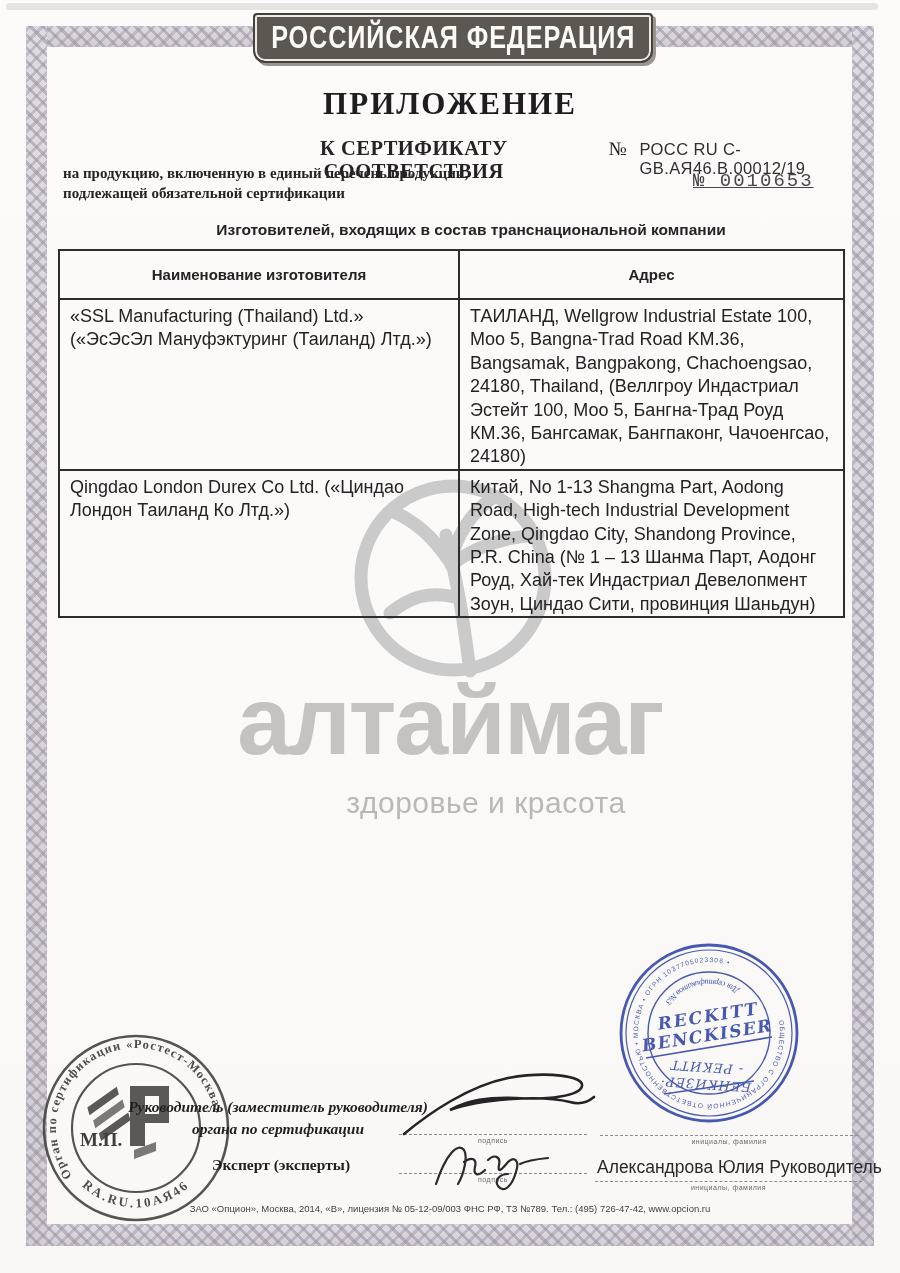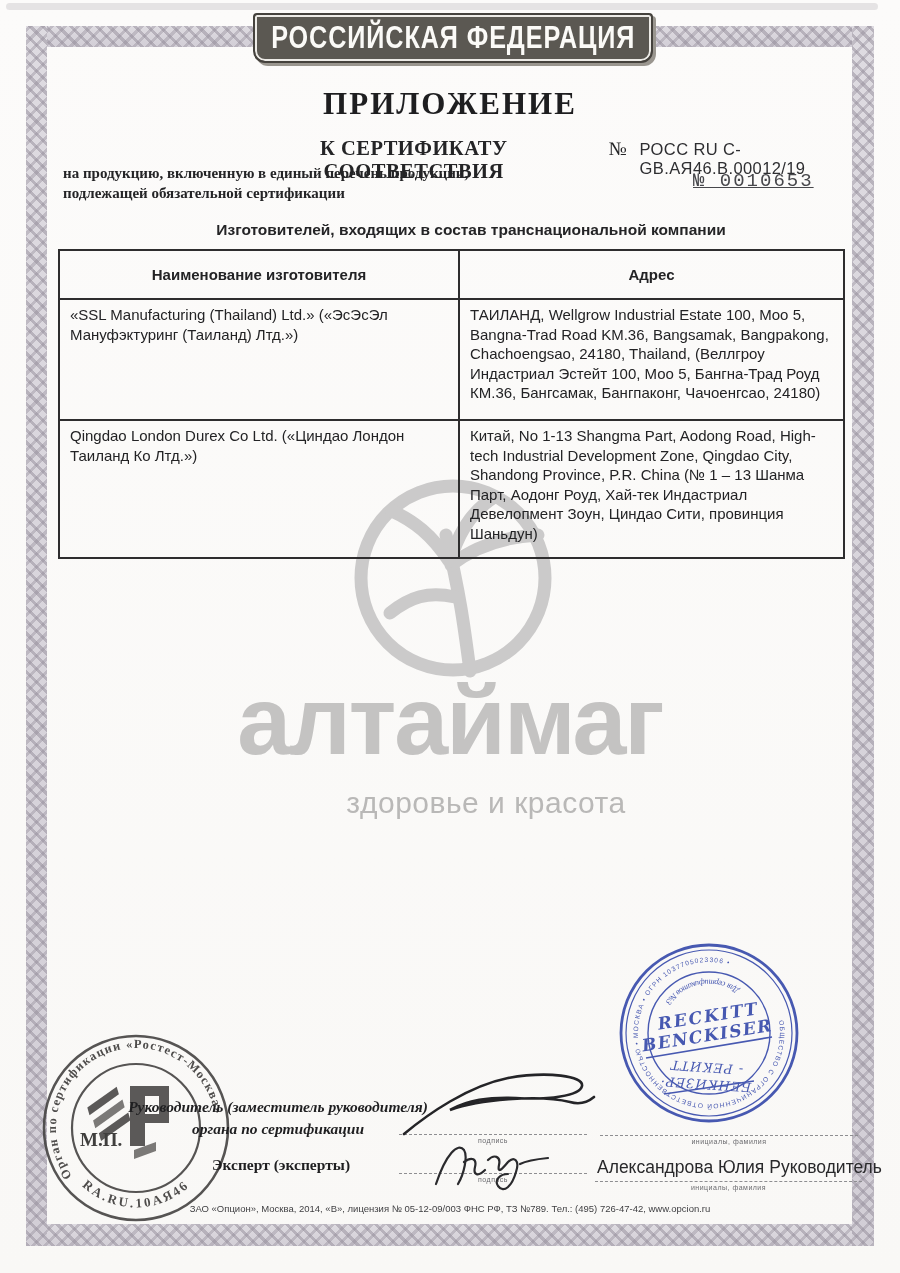--- a/index.html
+++ b/index.html
@@ -40,21 +40,21 @@
           font-weight:bold;font-size:15px;line-height:1.32;z-index:2;}
   .blank-no{left:693px;top:170px;font-family:"Liberation Mono","DejaVu Sans Mono",monospace;
           font-size:19px;letter-spacing:2px;color:#47474b;z-index:2;text-decoration:underline;}
 
   .subtitle{left:0;top:221px;width:900px;text-align:center;font-weight:bold;font-size:15.5px;z-index:2;padding-left:21px;}
 
   table.makers{position:absolute;left:58px;top:249px;width:787px;border-collapse:collapse;z-index:3;
           background:transparent;table-layout:fixed;}
   table.makers th, table.makers td{border:2px solid #2e2d2e;}
   table.makers th{height:45px;font-weight:bold;font-size:15px;text-align:center;vertical-align:middle;color:#232325;}
-  table.makers td{vertical-align:top;padding:5px 10px 14px 10px;font-size:15px;line-height:1.3;color:#232325;}
+  table.makers td{vertical-align:top;padding:5px 10px 0 10px;font-size:18px;line-height:1.3;color:#232325;}
   .r1 td{height:100px;}
   .r2 td{height:103px;}
   .col1{width:396px;margin-left:22px;}
 
   
   .wm-logo{left:352px;top:477px;z-index:0;}
   .wm-brand{left:0;top:668px;width:900px;text-align:center;font-weight:bold;font-size:97px;
           letter-spacing:-2px;color:#c4c3c2;z-index:0;line-height:1.1;}
   .wm-tagline{left:0;top:786px;width:900px;text-align:center;font-size:30px;color:#b9b8b7;
           letter-spacing:.5px;z-index:0;padding-left:36px;}

